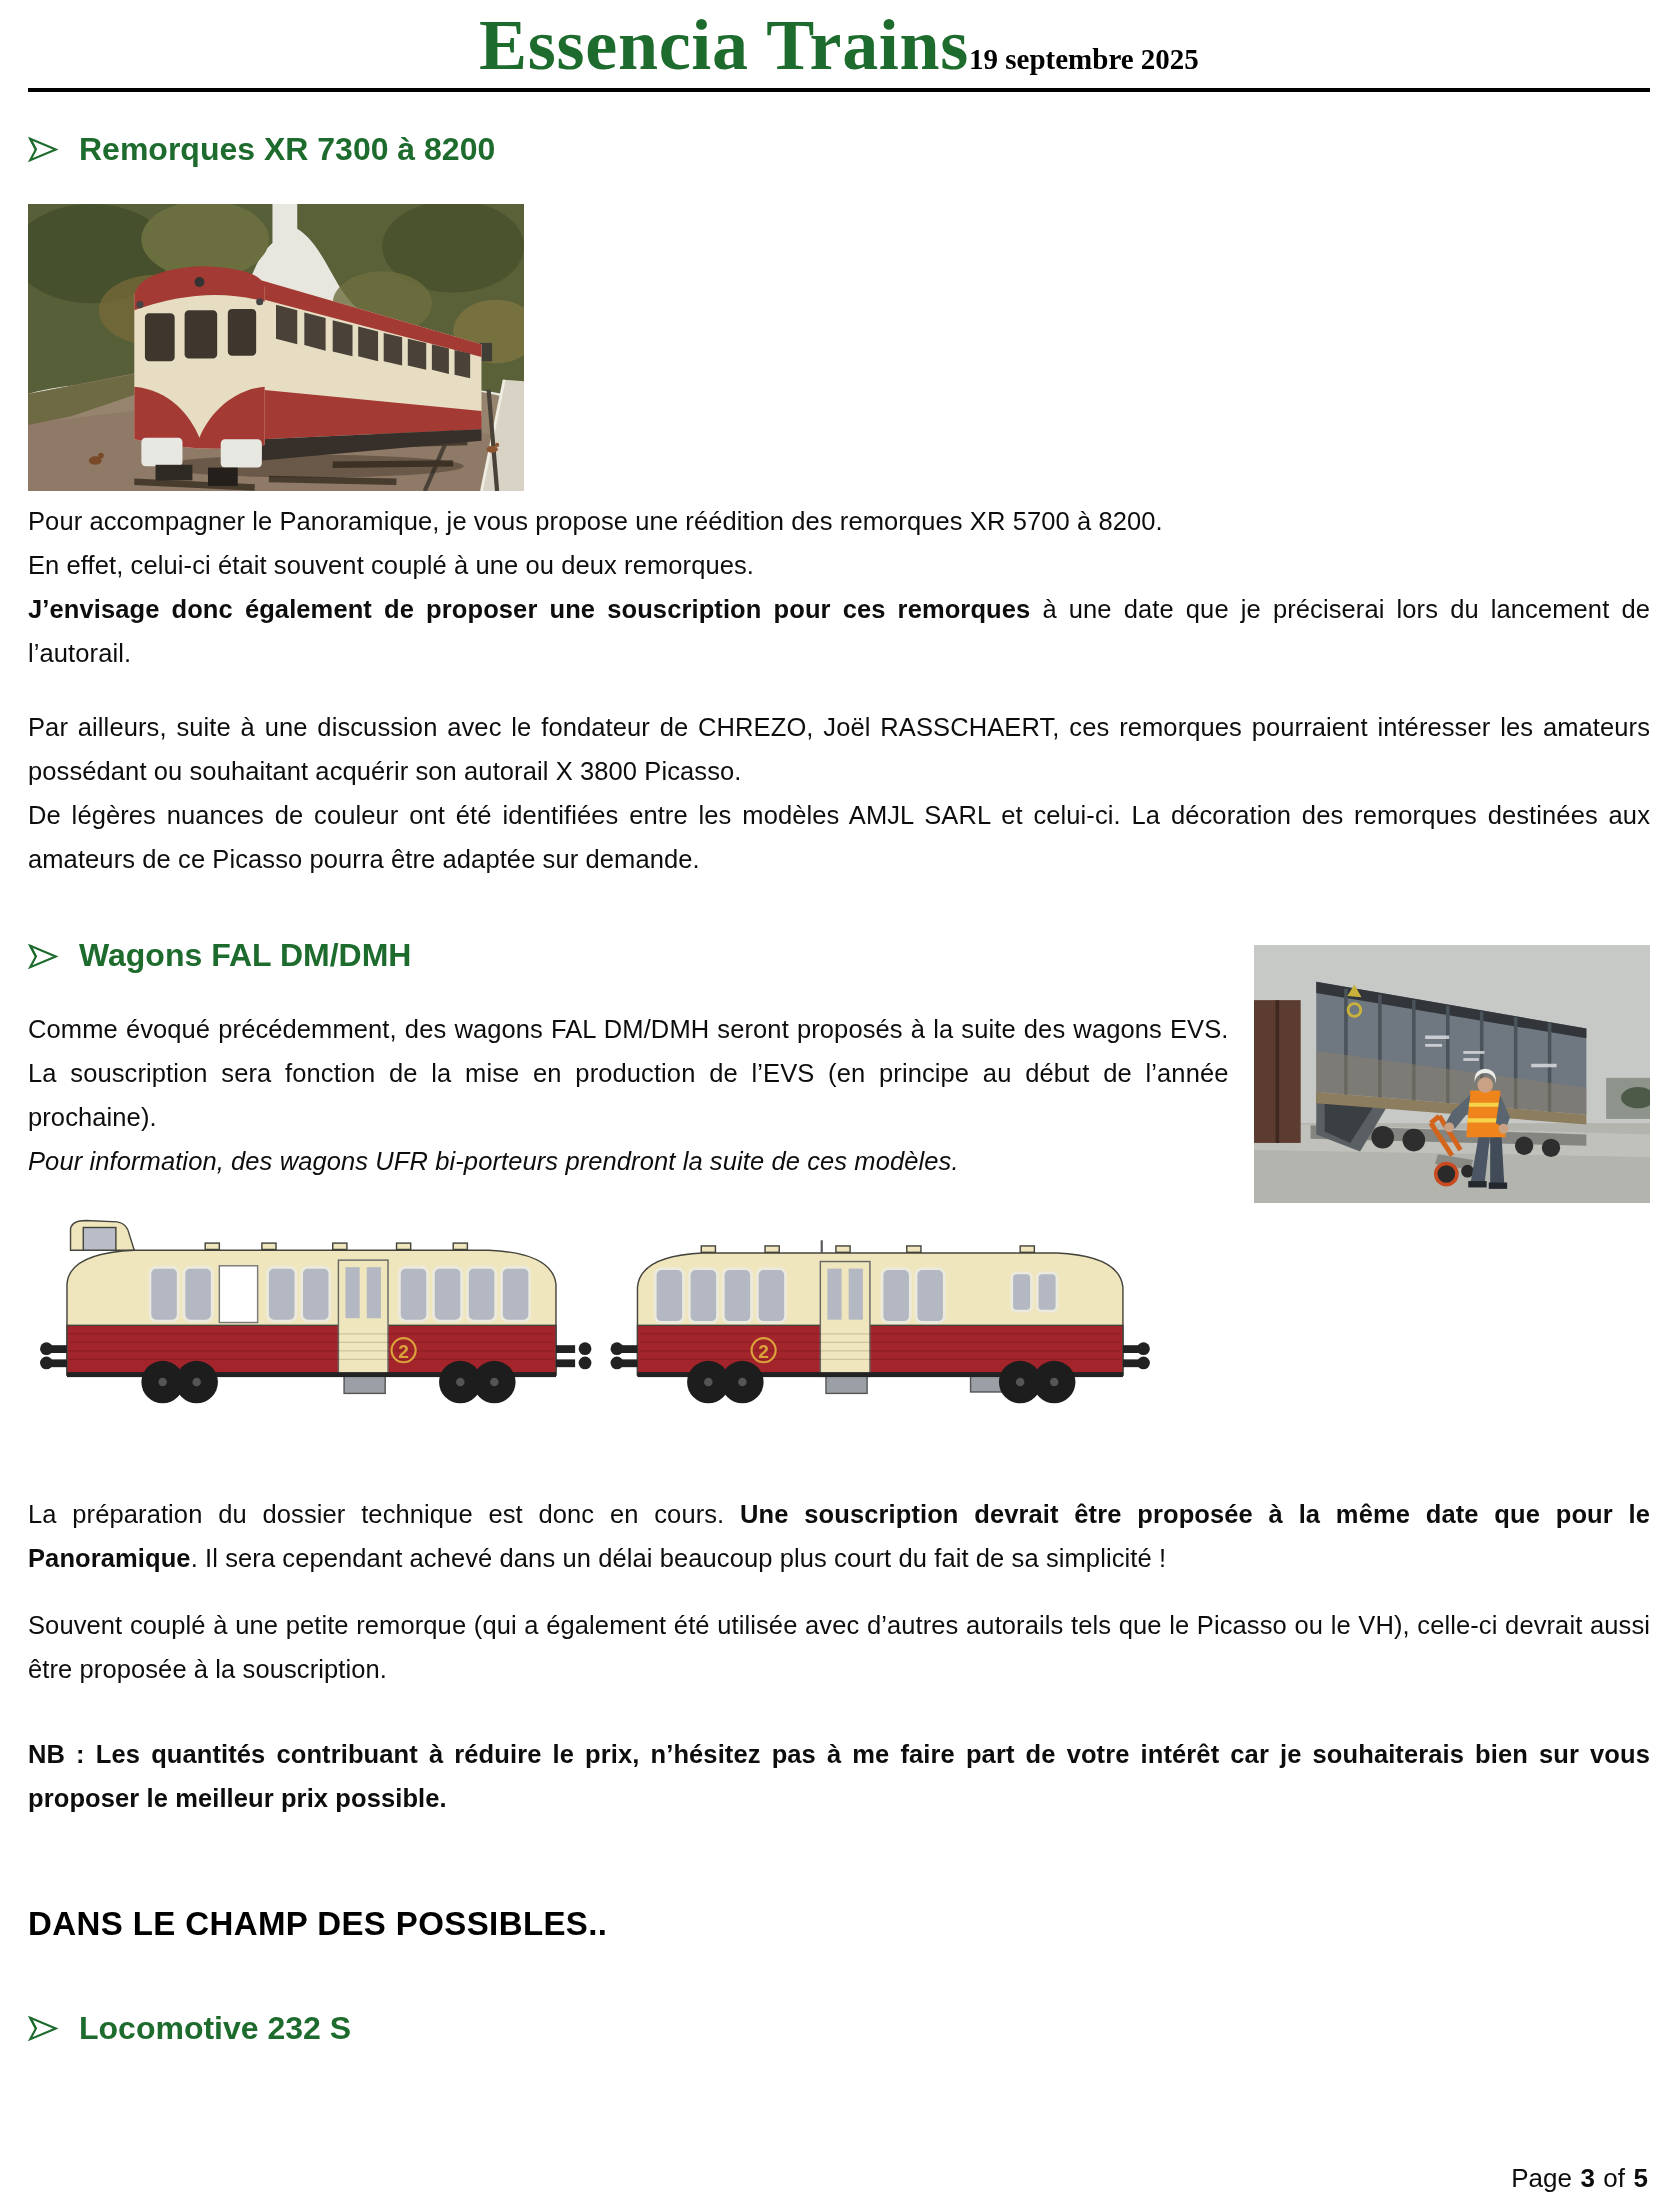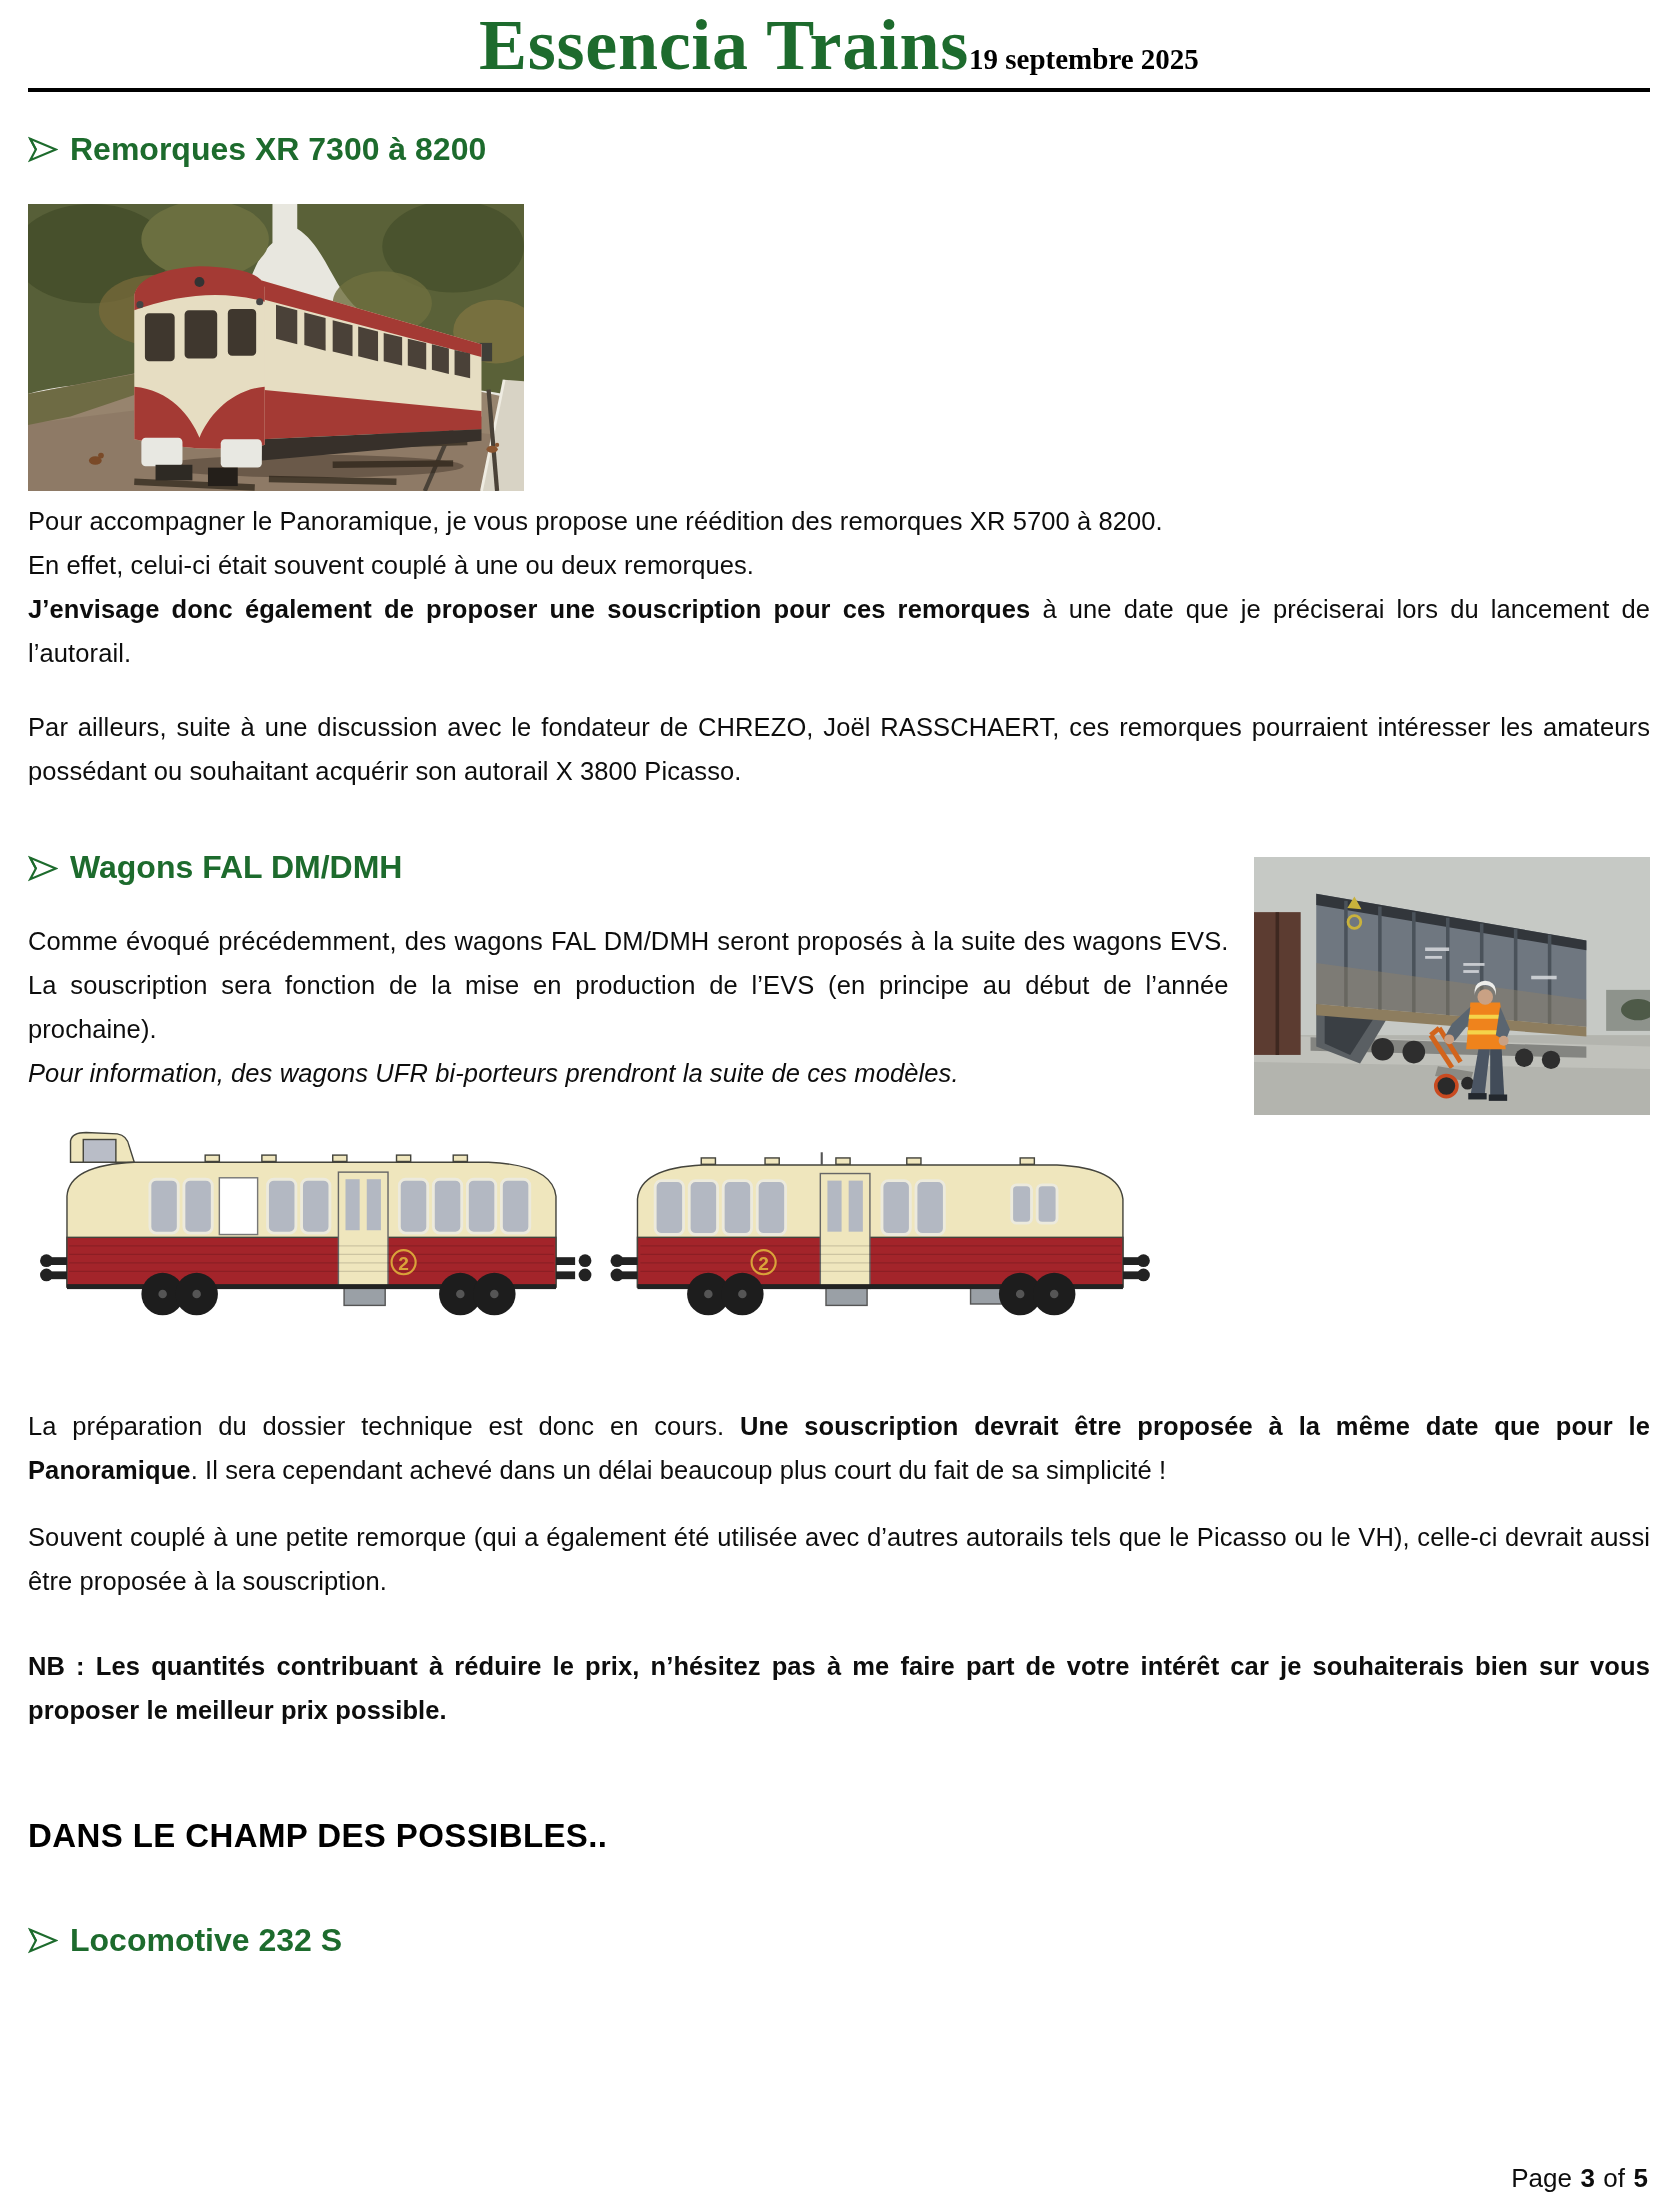--- a/index.html
+++ b/index.html
@@ -9,21 +9,21 @@
     margin:0 auto; box-sizing:border-box; padding:0 26px 0 28px;
   }
   
   .hdr{display:flex; justify-content:center; align-items:baseline;
        border-bottom:4.2px solid #000; padding:7px 2.8px 2.8px 2.8px;}
   .hdr .title{font-family:"Liberation Serif", serif; font-weight:bold;
        font-size:72px; line-height:1.08; color:#1d6b2d; letter-spacing:0.7px;}
   .hdr .date{font-family:"Liberation Serif", serif; font-weight:bold;
        font-size:29px; color:#000;}
   
-  h2.green{display:flex; align-items:center; gap:12px; margin:40px 0 33px 0;
+  h2.green{display:flex; align-items:center; gap:21px; margin:40px 0 33px 0;
        font-size:32px; line-height:1.1; color:#1d6b2d; font-weight:bold;}
   h2.green .arrow{width:30px; height:27px; flex:0 0 auto;}
   
   h2.black{margin:85px 0 0 0; font-size:33px; color:#000; font-weight:bold; letter-spacing:0.4px;}
   
   p.body{font-size:25.5px; line-height:44px; text-align:justify; margin:0; letter-spacing:0.1px;}
   p.body + p.body{margin-top:30px;}
   strong{font-weight:bold;}
   .sp{white-space:pre;}
   .clear{clear:both;}
@@ -119,20 +119,21 @@
         <circle cx="662" cy="340" r="3" fill="#8a5530"></circle>
     </svg>
 
     <p class="body">
       <span class="sp">Pour accompagner le Panoramique, je vous propose une réédition des remorques XR 5700 à 8200.</span><br>
       <span>En effet, celui-ci était souvent couplé à une ou deux remorques.</span><br>
       <strong>J’envisage donc également de proposer une souscription pour ces remorques</strong><span> à une date que je préciserai lors du lancement de l’autorail.</span>
     </p>
     <p class="body">
       <span>Par ailleurs, suite à une discussion avec le fondateur de CHREZO, Joël RASSCHAERT, ces remorques pourraient intéresser les amateurs possédant ou souhaitant acquérir son autorail X 3800 Picasso.</span><br>
+      <span>De légères nuances de couleur ont été identifiées entre les modèles AMJL SARL et celui-ci. La décoration des remorques destinées aux amateurs de ce Picasso pourra être adaptée sur demande.</span>
     </p>
     <div class="clear"></div>
   </div>
 
   <div>
     <svg class="photo2" viewBox="0 0 560 365" preserveAspectRatio="none">
       <rect width="560" height="365" fill="#c6c9c5"></rect>
       <rect y="252" width="560" height="113" fill="#b3b4ae"></rect>
       <polygon points="0,252 560,268 560,300 0,290" fill="#c0c1bb"></polygon>
       <rect x="0" y="78" width="66" height="202" fill="#5c3c31"></rect>

